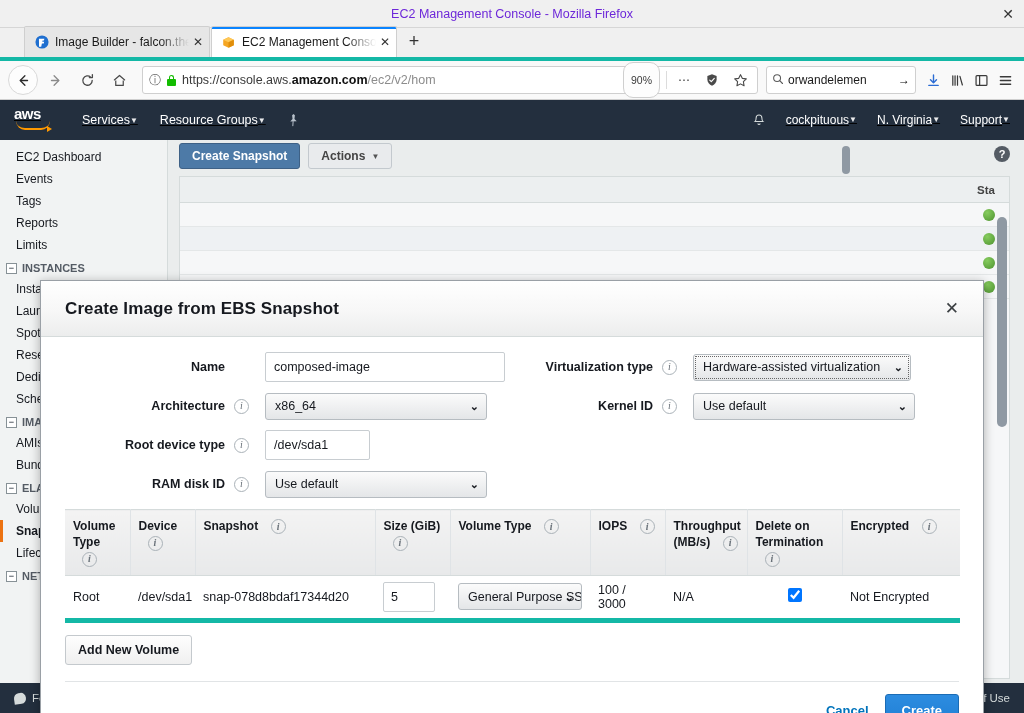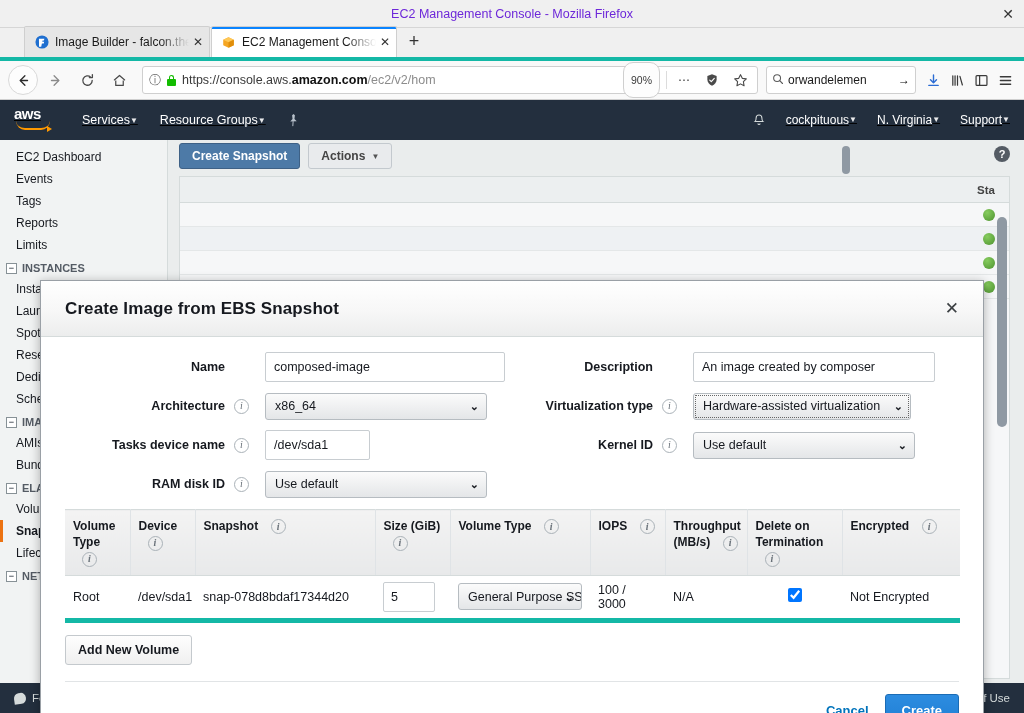--- a/index.html
+++ b/index.html
@@ -526,48 +526,41 @@
             <span class="info">i</span>
             <span class="fctl selwrap">
               <div class="fakesel" style="width:222px">
                 <span>x86_64</span>
               </div>
               <span class="chev">⌄</span>
             </span>
           </div>
 
           <div class="frow">
-            <span class="flabel">Tasks device name</span>
+            <span class="flabel">Root device type</span>
             <span class="info">i</span>
             <span class="fctl">
               <input class="txt" style="width: 105px;" value="/dev/sda1">
             </span>
           </div>
 
           <div class="frow">
             <span class="flabel">RAM disk ID</span>
             <span class="info">i</span>
             <span class="fctl selwrap">
               <div class="fakesel" style="width:222px">
                 <span>Use default</span>
               </div>
               <span class="chev">⌄</span>
             </span>
           </div>
         </div>
 
         <div class="col right">
 
-          <div class="frow">
-            <span class="flabel">Description</span>
-            <span class="info ph">i</span>
-            <span class="fctl">
-              <input class="txt" style="width: 242px;" value="An image created by composer">
-            </span>
-          </div>
 
           <div class="frow">
             <span class="flabel">Virtualization type</span>
             <span class="info">i</span>
             <span class="fctl selwrap">
               <div class="fakesel focused" style="width:218px">
                 <span>Hardware-assisted virtualization</span>
               </div>
               <span class="chev">⌄</span>
             </span>

